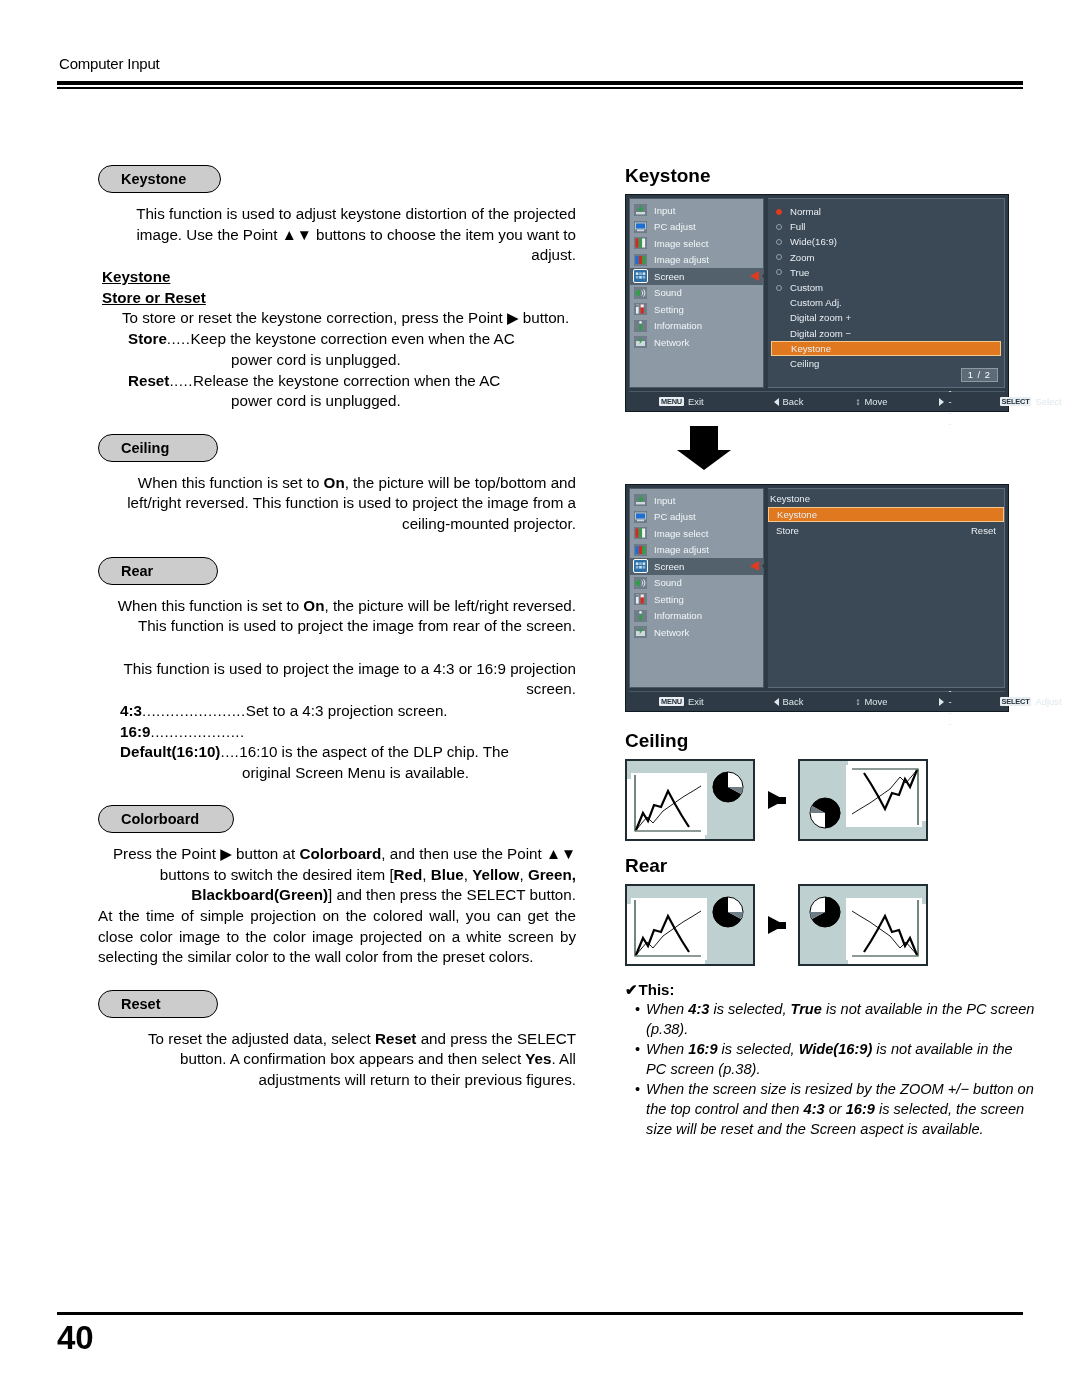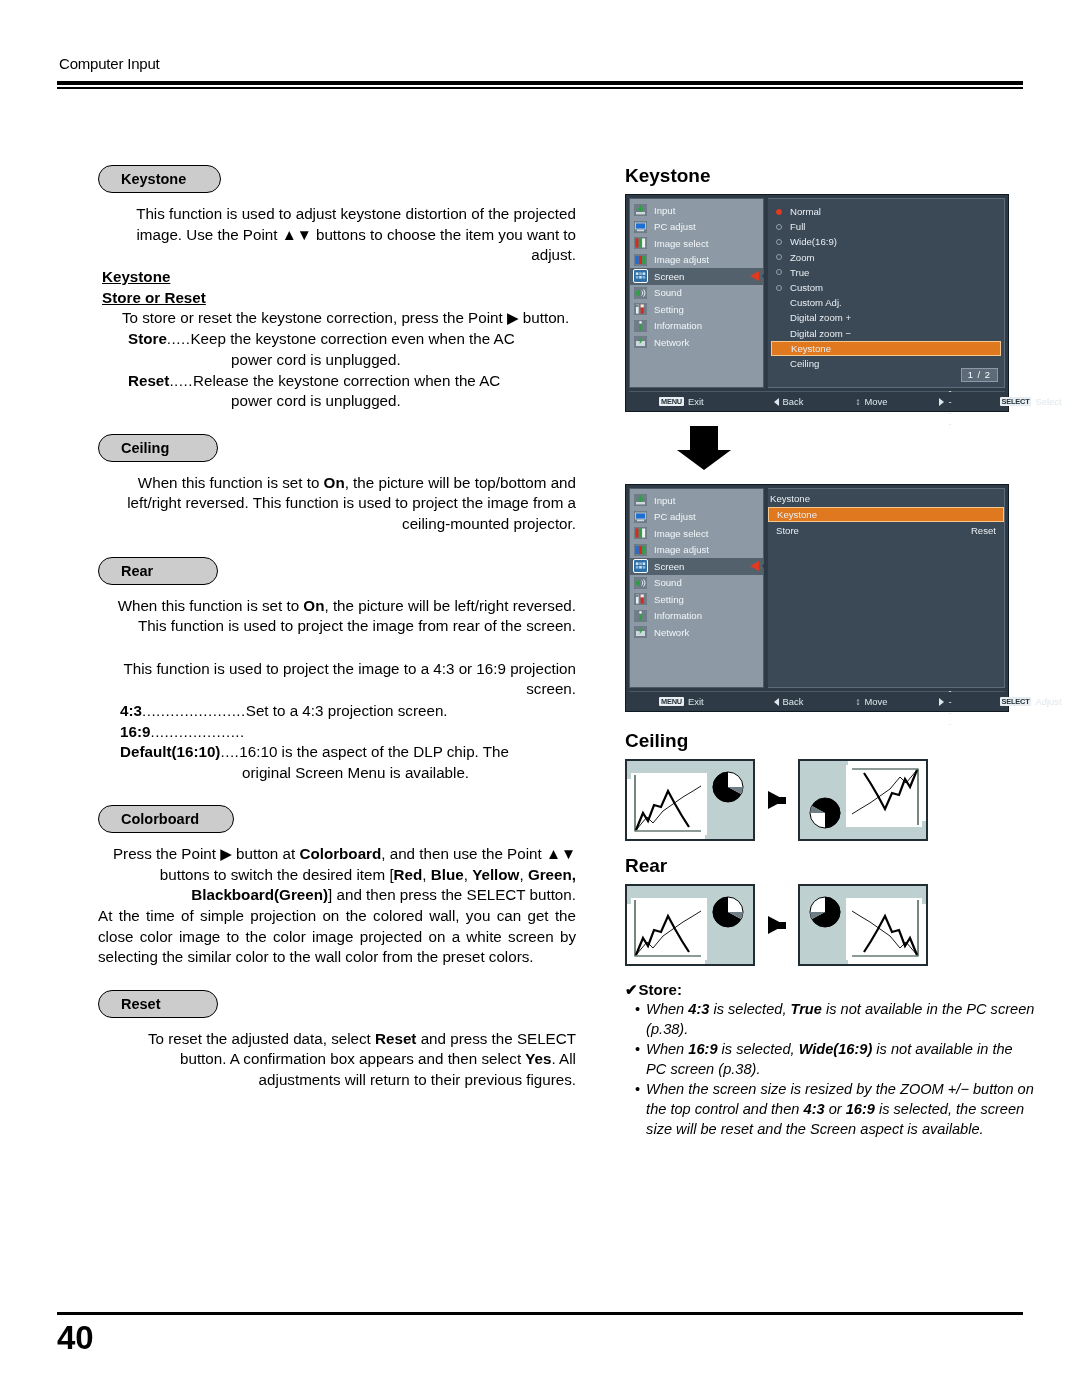--- a/index.html
+++ b/index.html
@@ -891,21 +891,21 @@
         <g transform="translate(25,26)">
           <circle r="15" fill="#ffffff" stroke="#000" stroke-width="1"></circle>
           <path d="M0 0 L0 -15 A15 15 0 1 1 -13 7 Z" fill="#000"></path>
           <path d="M0 0 L-13 7 A15 15 0 0 1 -15 0 Z" fill="#6f7d85"></path>
         </g>
       </svg>
     </div>
   </div>
 
   <div id="note-block">
-    <div class="note-title"><span class="note-check">✔</span><span>Store:</span></div>
+    <div class="note-title"><span class="note-check">✔</span><span>This:</span></div>
     <div class="note-item">
       <span class="note-bullet">•</span>
       <span class="note-text"><span>When </span><b>4:3</b><span> is selected, </span><b>True</b><span> is not available in the PC screen (p.38).</span></span>
     </div>
     <div class="note-item">
       <span class="note-bullet">•</span>
       <span class="note-text"><span>When </span><b>16:9</b><span> is selected, </span><b>Wide(16:9)</b><span> is not available in the PC screen (p.38).</span></span>
     </div>
     <div class="note-item">
       <span class="note-bullet">•</span>

